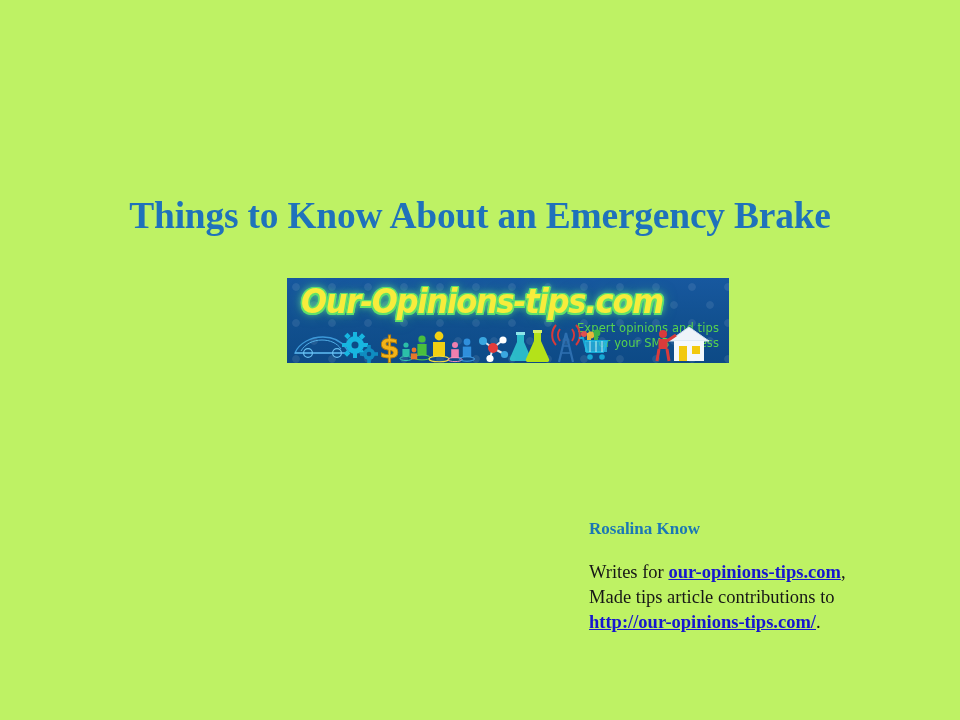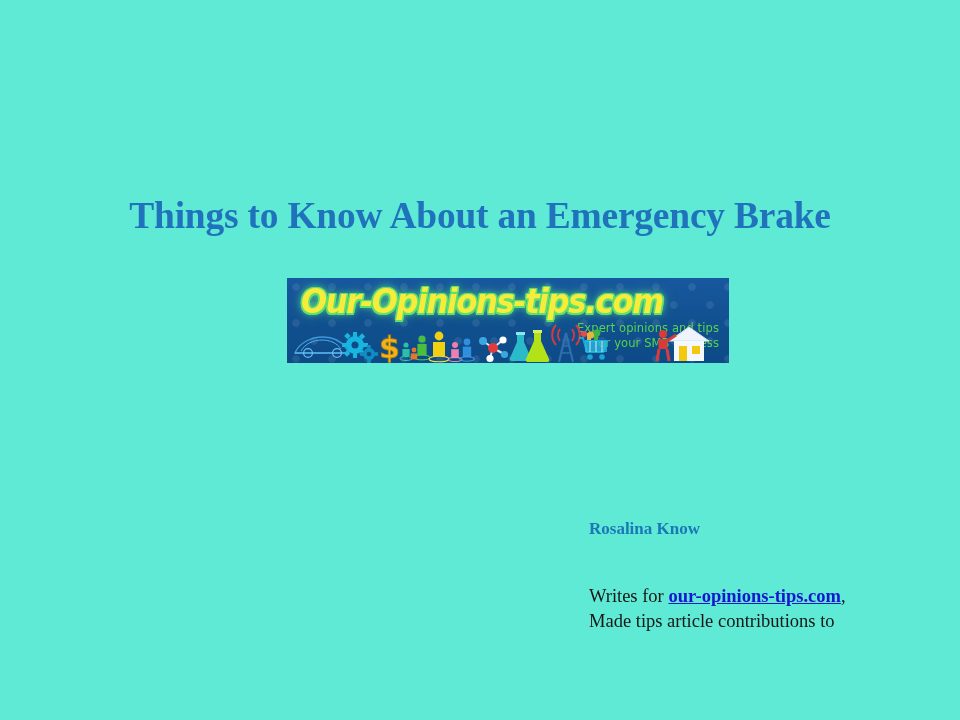--- a/index.html
+++ b/index.html
@@ -13,21 +13,21 @@
     font-family: "Liberation Serif", "DejaVu Serif", serif;
     overflow: hidden;
     position: relative;
   }
 
   .slide {
     position: absolute;
     left: 0; top: 0;
     width: 960px;
     height: 720px;
-    background: #5eead4;
+    background: #bef264;
   }
 
   
   .title {
     position: absolute;
     left: 0;
     top: 192px;
     width: 960px;
     text-align: center;
     font-family: "Liberation Serif", "DejaVu Serif", serif;
@@ -121,21 +121,21 @@
     width: 345px;
   }
   .author-name {
     font-family: "Liberation Serif", "DejaVu Serif", serif;
     font-weight: bold;
     font-size: 17px;
     line-height: 22px;
     color: #1b77b5;
   }
   .author-bio {
-    margin-top: 44px;
+    margin-top: 20px;
     font-family: "Liberation Serif", "DejaVu Serif", serif;
     font-size: 18.5px;
     line-height: 25px;
     color: #161616;
   }
   .author-bio a,
   .bio-link {
     color: #1616cf;
     font-weight: bold;
     text-decoration: underline;
@@ -304,16 +304,17 @@
 
     </div>
   </div>
 
   <div class="author-block">
     <div class="author-name">Rosalina Know</div>
 
     <div class="author-bio">
       <span class="bio-line"><span>Writes for </span><a class="bio-link" href="#">our-opinions-tips.com</a><span>,</span></span>
       <span class="bio-line">Made tips article contributions to</span>
+      <span class="bio-line"><a class="bio-link" href="#">http://our-opinions-tips.com/</a><span>.</span></span>
     </div>
   </div>
 
 </div>
 
 </body></html>

